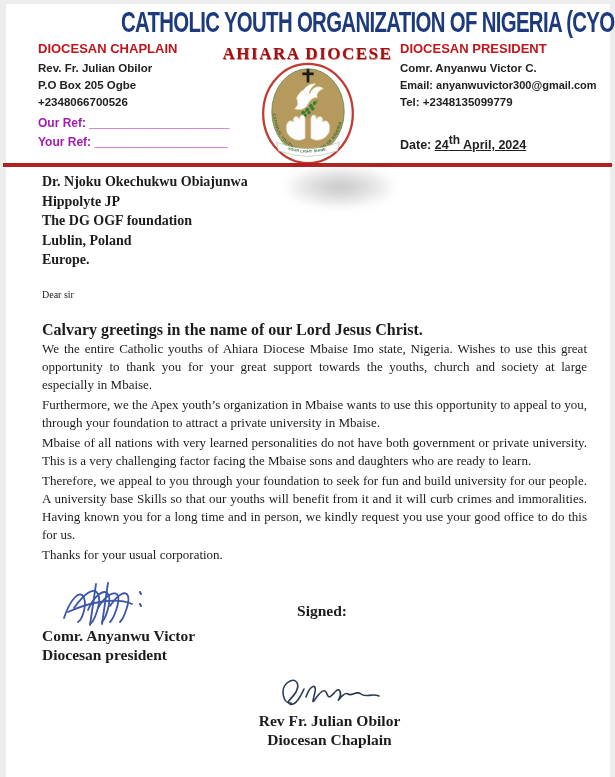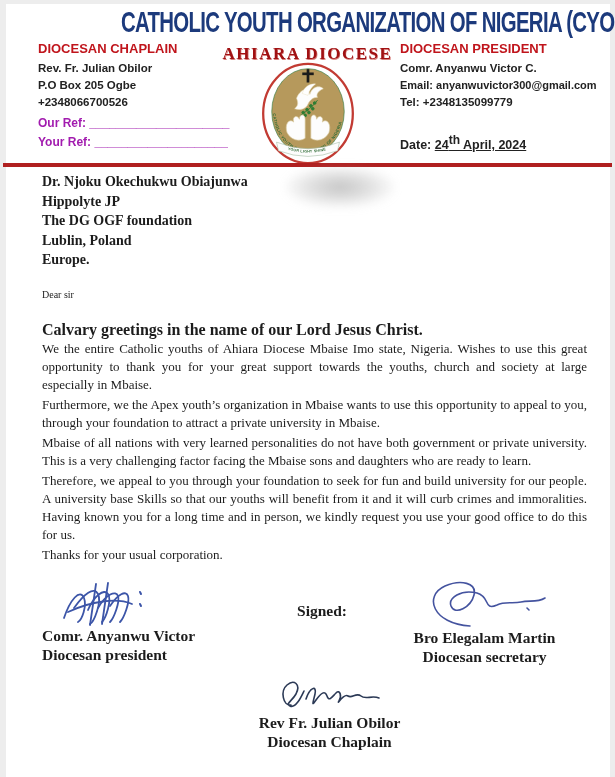--- a/index.html
+++ b/index.html
@@ -176,30 +176,20 @@
           </g>
         </svg>
         <div class="sig-name">Comr. Anyanwu Victor</div>
         <div class="sig-name">Diocesan president</div>
       </div>
 
       <div class="sig-col mid">
         <div class="signed-label">Signed:</div>
       </div>
 
-      <div class="sig-col right">
-        <svg class="sig-scribble" width="140" height="50" viewBox="0 0 140 50">
-          <g stroke="#44539f" fill="none" stroke-width="1.6" stroke-linecap="round">
-            <path d="M55,48 C18,46 8,18 30,8 C46,1 62,5 59,17 C56,29 40,38 36,28 C33,20 46,11 62,15 C76,19 68,33 82,27 C90,23 98,26 106,24 C114,22 122,25 130,20"></path>
-            <path d="M112,30 L114,32"></path>
-          </g>
-        </svg>
-        <div class="sig-name">Bro Elegalam Martin</div>
-        <div class="sig-name">Diocesan secretary</div>
-      </div>
     </div>
 
     <div class="bottom-block">
       <svg class="sig-scribble" width="110" height="36" viewBox="0 0 110 36">
         <g stroke="#2c3a56" fill="none" stroke-width="1.6" stroke-linecap="round">
           <path d="M16,28 C8,29 5,14 12,8 C19,2 26,7 21,17 C17,24 10,27 15,29 C21,32 27,18 29,14"></path>
           <path d="M31,22 C35,10 42,8 40,17 C38,26 36,30 41,23 C46,16 50,13 52,19 C54,25 57,20 61,16 C65,12 67,19 64,24 C61,29 69,16 73,19 C77,22 81,15 86,19 C90,23 97,18 104,21"></path>
         </g>
       </svg>
       <div class="sig-name">Rev Fr. Julian Obilor</div>

